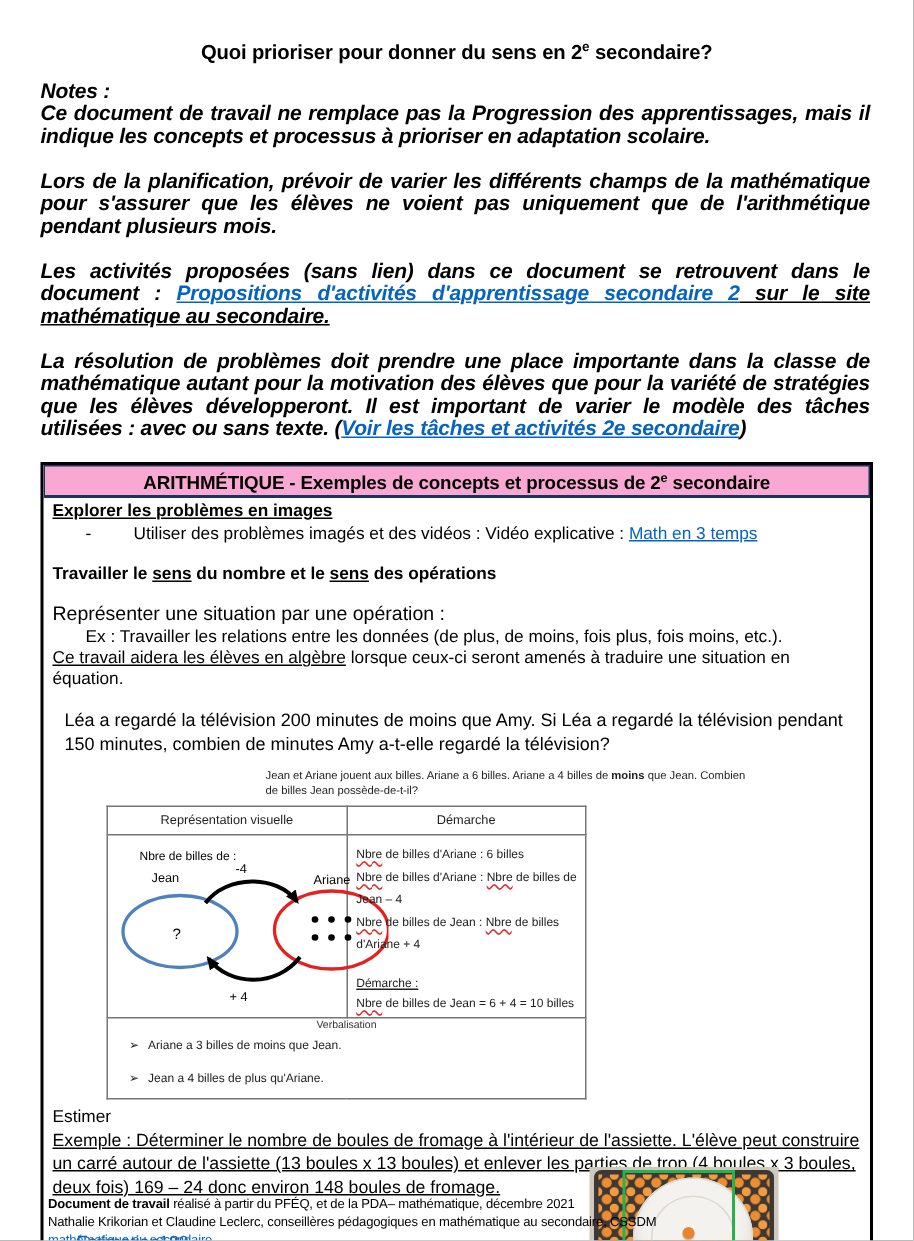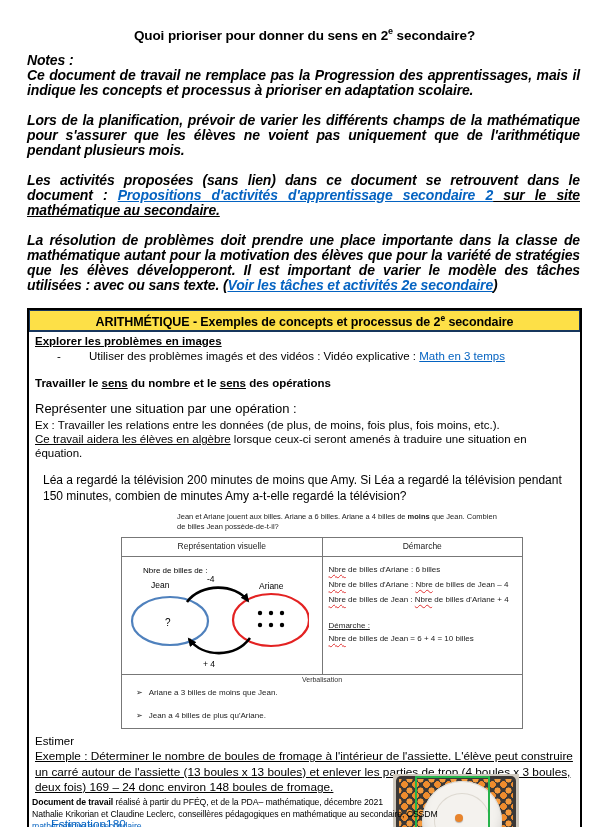--- a/index.html
+++ b/index.html
@@ -15,39 +15,39 @@
   .doc-title sup { font-size:9px; }
   .intro { font-size:14px; font-style:italic; font-weight:bold; line-height:15px; text-align:justify; letter-spacing:-0.15px; }
   .intro p { margin:0 2px 15px 0; }
   .notes-label { margin:0 0 0 0 !important; }
   .lnk { color:#0563c1; text-decoration:underline; cursor:pointer; }
   .u { text-decoration:underline; }
 
   
   .main-box { margin-top:2px; border:2px solid #000; height:539px; box-sizing:border-box; overflow:hidden; background:#fff; }
   .banner {
-    background:#fde047; border:2px solid #17365d; margin:-1px -1px 0 -1px;
+    background:#f9a8d4; border:2px solid #17365d; margin:-1px -1px 0 -1px;
     text-align:center; font-weight:bold; font-size:12.5px; padding:2px 0 1px 0; letter-spacing:-0.1px;
   }
   .banner sup { font-size:8.5px; }
   .box-inner { padding:2px 6px 0 6px; font-size:11.5px; line-height:13.5px; }
 
   .explorer-heading { font-weight:bold; text-decoration:underline; font-size:11.5px; margin-top:1px; }
   .bullet-row { display:flex; margin:2px 0 0 22px; }
   .bullet-dash { width:32px; }
   .travailler { font-weight:bold; margin-top:13px; }
   .representer { font-size:13px; margin-top:11px; line-height:16px; }
-  .ex-line { margin-top:1px; line-height:14px; }
+  .ex-line { margin-top:1px; line-height:14px;margin-left:22px; }
   .algebra { line-height:14px; }
   .lea { font-size:12px; line-height:15.5px; margin:13px 0 0 8px; width:540px; }
 
   
   .figure { margin-top:8px; }
   .fig-problem { margin-left:142px; width:322px; font-size:7.5px; line-height:10px; color:#222; }
-  .fig-table { border-collapse:collapse; margin:5px 0 0 86px; width:402px; table-layout:fixed;padding-left:31px; }
+  .fig-table { border-collapse:collapse; margin:5px 0 0 36px; width:320px; table-layout:fixed;padding-left:31px; }
   .fig-table td { border:1px solid #777; vertical-align:top; }
   .fig-th { text-align:center; font-size:8.5px; padding:2px 0; color:#222; }
   .fig-left { width:188px; height:96px; }
   .fig-right { width:212px; padding:5px 4px 2px 6px !important; font-size:8px; line-height:15px; color:#222; }
   .wavy { text-decoration:underline; text-decoration-style:wavy; text-decoration-color:#e03131; text-decoration-thickness:1px; text-underline-offset:2px; }
   .reponse { text-decoration:underline; margin-top:14px; line-height:10px; }
   .verb-cell { border:1px solid #777; padding:0 0 6px 0 !important; }
   .verb-title { text-align:center; font-size:7px; color:#333; line-height:9px; }
   .verb-item { font-size:8px; margin:2px 0 0 14px; color:#222; }
   .verb-item + .verb-item { margin-top:9px; }

